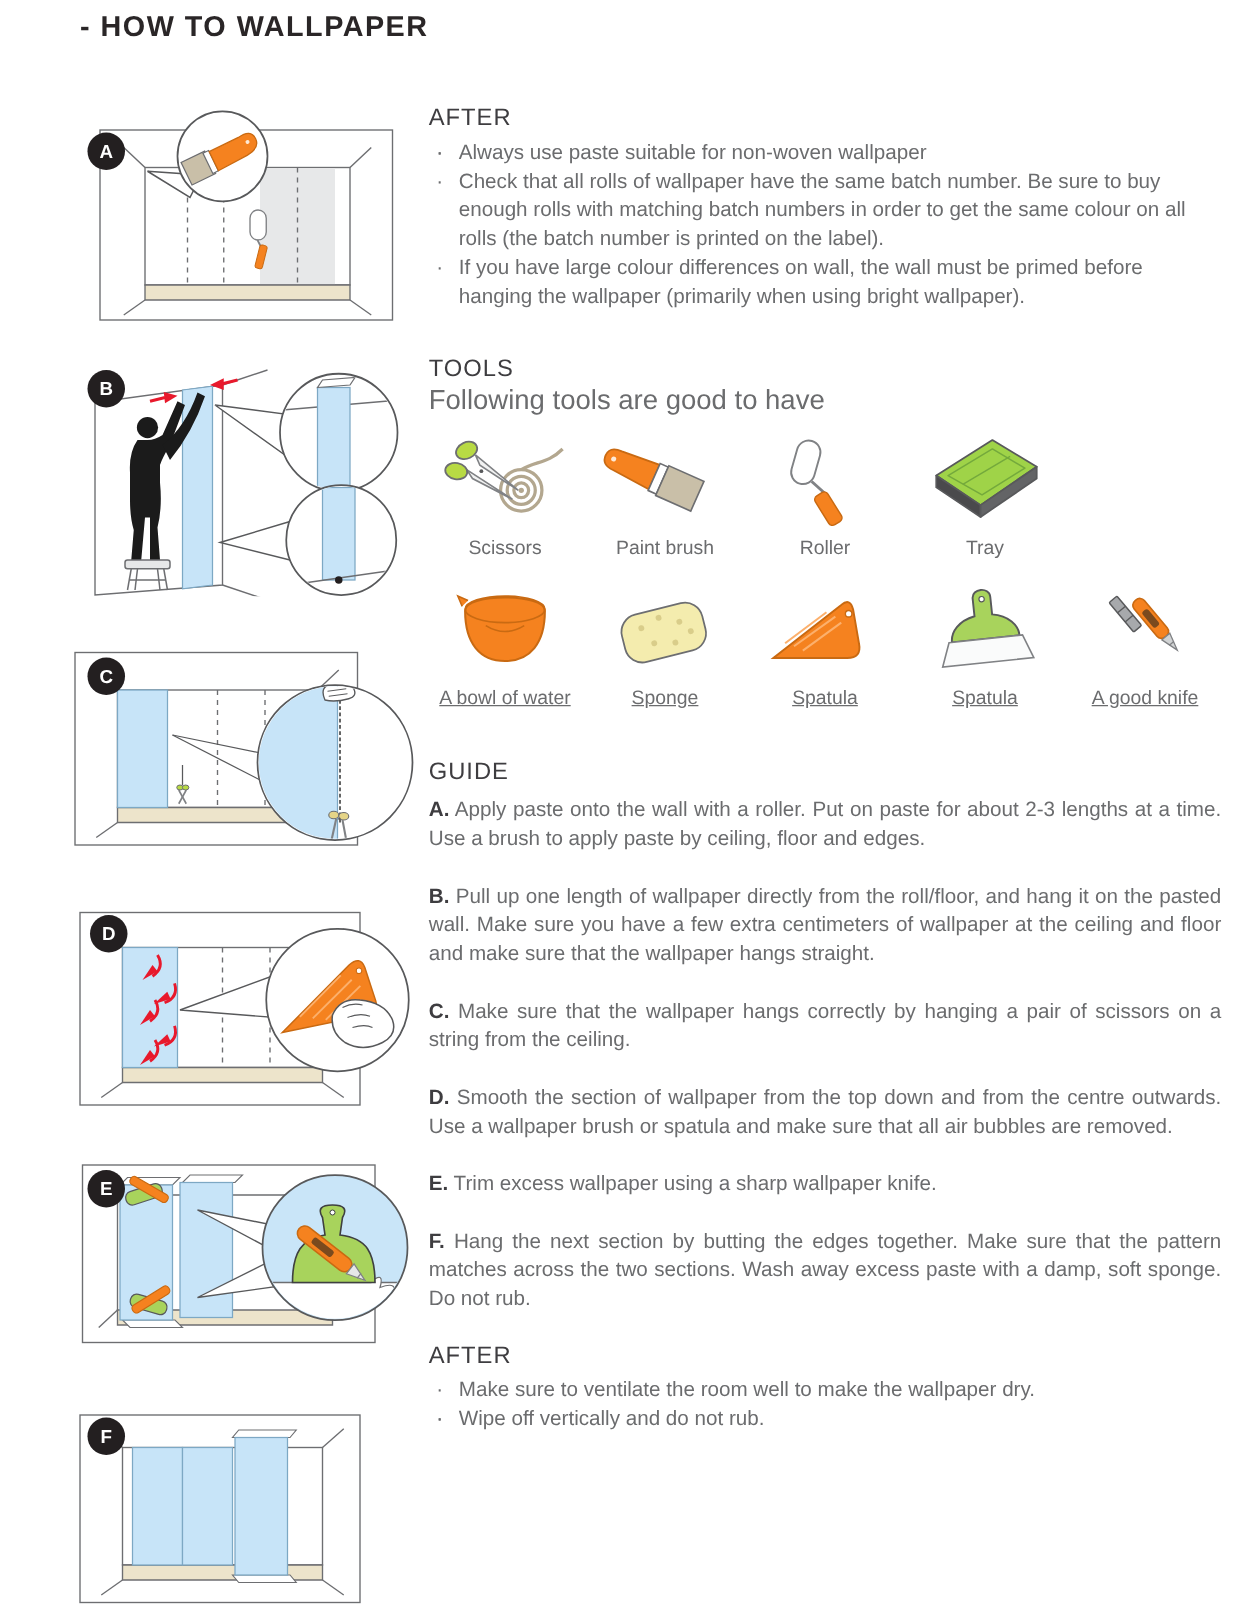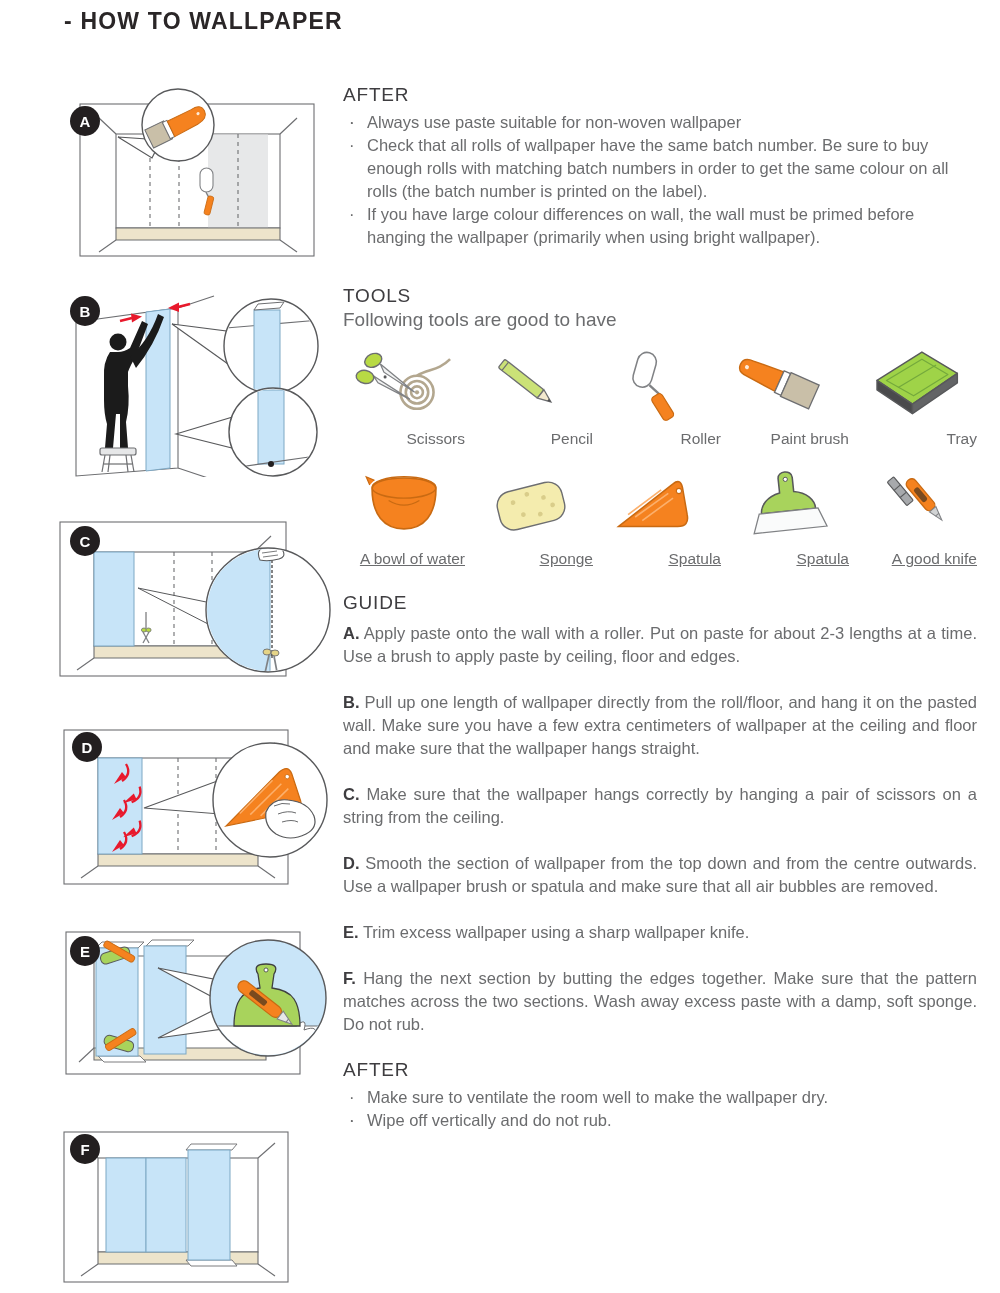--- a/index.html
+++ b/index.html
@@ -15,32 +15,32 @@
   
   .fig { position:absolute; }
   .fig svg { display:block; width:100%; height:100%; }
   .fig-label { position:absolute; width:30px; height:30px; border-radius:50%;
                background:#231f20; color:#fff; display:flex; align-items:center; justify-content:center;
                font-size:15px; font-weight:bold; z-index:3; }
 
   
   .content { position:absolute; left:343px; top:84px; width:634px; }
   h2.sec { font-size:19px; font-weight:400; color:#3e3d40; letter-spacing:0.8px; line-height:22px; }
-  .subtitle { font-size:19px; line-height:23px; color:#6b6c6e; margin-top:1px; }
+  .subtitle { font-size:22px; line-height:23px; color:#6b6c6e; margin-top:1px; }
   .bullets { margin-top:5px; }
   .bullet { position:relative; padding-left:24px; font-size:16.5px; line-height:23px; color:#6b6c6e; }
   .bullet .dot { position:absolute; left:6px; top:0; color:#6b6c6e; }
 
   .tools-block { margin-top:36px; }
   .tool-grid { display:grid; grid-template-columns:repeat(5,1fr); column-gap:6px; margin-top:14px; }
-  .tool { text-align:right; }
+  .tool { text-align:center; }
   .tool svg { display:block; width:108px; height:78px; margin:0 auto; }
   .tool-label { font-size:15.5px; color:#6b6c6e; margin-top:6px; line-height:20px; }
 
-  .guide-block { margin-top:23px; }
+  .guide-block { margin-top:38px; }
   .steps { margin-top:8px; }
   .step { font-size:16.5px; line-height:23px; color:#6b6c6e; text-align:justify; margin-bottom:23px; }
   .step .letter { color:#3e3d40; font-weight:bold; }
 
   .after-block { margin-top:0px; }
 </style>
 </head>
 <body>
 
 <div class="page">
@@ -344,47 +344,36 @@
             <polygon points="25,16 54,40 28,23" fill="#f1f2f2" stroke="#808285" stroke-width="1.1"></polygon>
             <polygon points="19,26 50,46 23,32" fill="#f1f2f2" stroke="#808285" stroke-width="1.1"></polygon>
             <ellipse cx="19" cy="13" rx="7.5" ry="5.5" fill="#b8da44" stroke="#6d6e71" stroke-width="1.2" transform="rotate(-25 19 13)"></ellipse>
             <ellipse cx="12" cy="27" rx="7.5" ry="5.5" fill="#b8da44" stroke="#6d6e71" stroke-width="1.2" transform="rotate(10 12 27)"></ellipse>
             <circle cx="29" cy="27" r="1.3" fill="#58595b"></circle>
           </svg>
           <div class="tool-label">Scissors</div>
         </div>
         <div class="tool">
           <svg viewBox="0 0 90 66">
-            <g transform="translate(22,12) rotate(38)">
-              <rect x="0" y="0" width="42" height="9" rx="1.5" fill="#cbe277" stroke="#6d6e71" stroke-width="1.1"></rect>
-              <line x1="4" y1="0" x2="4" y2="9" stroke="#6d6e71" stroke-width="1"></line>
-              <polygon points="42,0 53,4.5 42,9" fill="#f3e9cf" stroke="#6d6e71" stroke-width="1.1"></polygon>
-              <polygon points="50,3.2 53,4.5 50,5.8" fill="#4d4d4f"></polygon>
-            </g>
-          </svg>
-          <div class="tool-label">Pencil</div>
-        </div>
-        <div class="tool">
-          <svg viewBox="0 0 90 66">
-            <rect x="24" y="6" width="16" height="30" rx="8" fill="#fff" stroke="#808285" stroke-width="1.3" transform="rotate(16 32 21)"></rect>
-            <path d="M36,34 L46,43" stroke="#808285" stroke-width="2" fill="none"></path>
-            <rect x="42" y="41" width="10" height="23" rx="3" fill="#f5821f" stroke="#c96a12" stroke-width="1" transform="rotate(-32 47 52)"></rect>
-          </svg>
-          <div class="tool-label">Roller</div>
-        </div>
-        <div class="tool">
-          <svg viewBox="0 0 90 66">
             <g transform="translate(13,20) rotate(24)">
               <path d="M0,-7 Q-9,-7 -9,0 Q-9,7 0,7 L27,9 L27,-9 Z" fill="#f5821f" stroke="#c96a12" stroke-width="1.2"></path>
               <circle cx="-3" cy="0" r="1.7" fill="#fde9d6"></circle>
               <rect x="27" y="-10" width="6" height="20" fill="#fff" stroke="#6d6e71" stroke-width="1.1"></rect>
               <rect x="33" y="-11" width="26" height="22" fill="#c9bfa8" stroke="#6d6e71" stroke-width="1.1"></rect>
             </g>
           </svg>
           <div class="tool-label">Paint brush</div>
+        </div>
+        <div class="tool">
+          <svg viewBox="0 0 90 66">
+            <rect x="24" y="6" width="16" height="30" rx="8" fill="#fff" stroke="#808285" stroke-width="1.3" transform="rotate(16 32 21)"></rect>
+            <path d="M36,34 L46,43" stroke="#808285" stroke-width="2" fill="none"></path>
+            <rect x="42" y="41" width="10" height="23" rx="3" fill="#f5821f" stroke="#c96a12" stroke-width="1" transform="rotate(-32 47 52)"></rect>
+          </svg>
+          <div class="tool-label">Roller</div>
         </div>
         <div class="tool">
           <svg viewBox="0 0 90 66">
             <g stroke="#58595b" stroke-width="1.2" stroke-linejoin="round">
               <polygon points="12,30 50,6 80,24 42,50" fill="#9fd348"></polygon>
               <polygon points="12,30 42,50 42,58 12,38" fill="#4a4a4c"></polygon>
               <polygon points="42,50 80,24 80,32 42,58" fill="#636466"></polygon>
               <polygon points="20,30 50,12 72,25 43,43" fill="none" stroke="#74a93c" stroke-width="1"></polygon>
               <line x1="30" y1="36" x2="62" y2="17" stroke="#74a93c" stroke-width="1"></line>
             </g>

